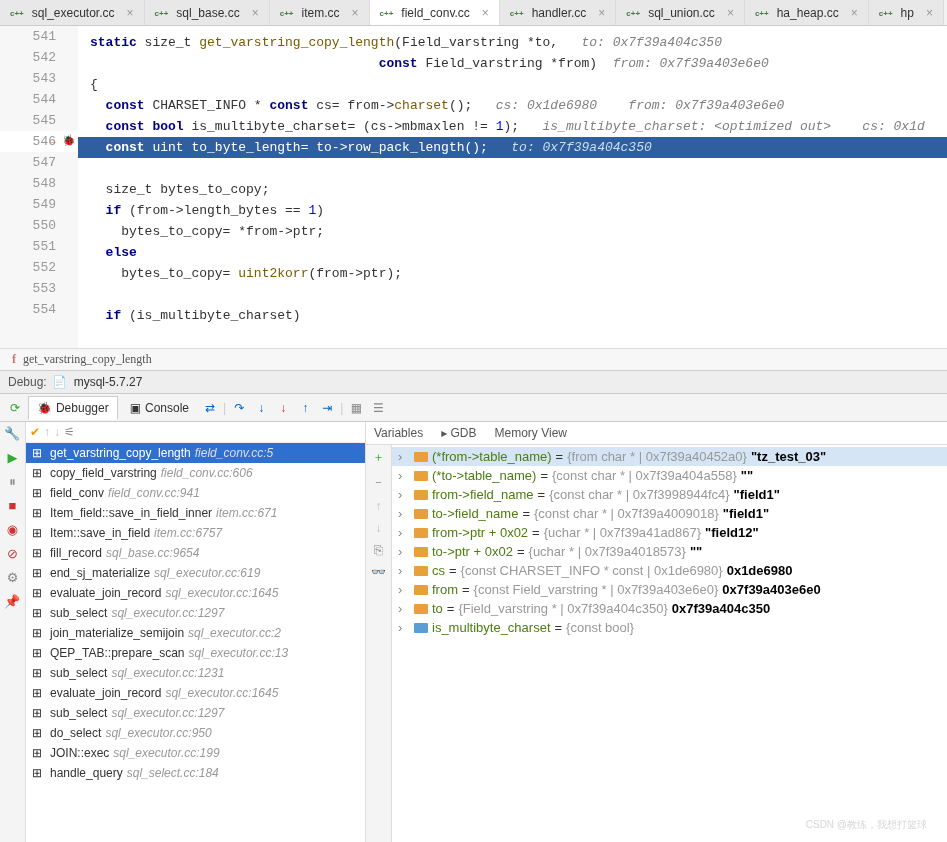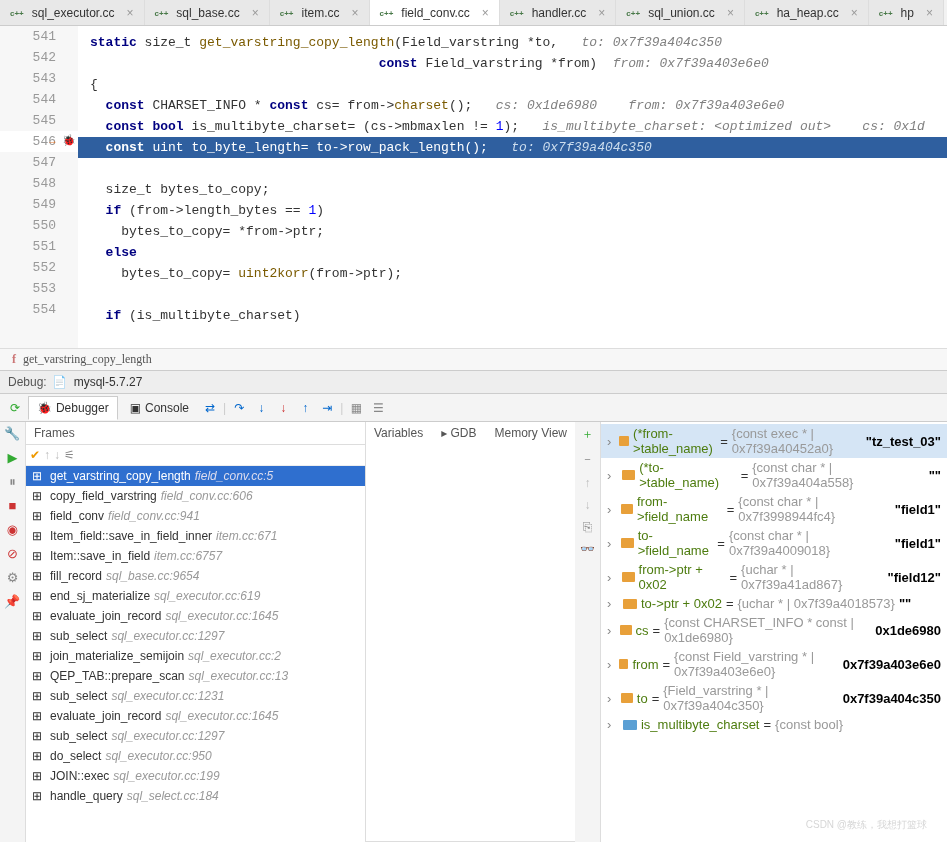--- a/index.html
+++ b/index.html
@@ -38,21 +38,21 @@
 .midcol { width: 340px; border-right: 1px solid #ddd; display: flex; flex-direction: column; }
 .midhdr { padding: 4px 8px; border-bottom: 1px solid #ddd; color: #555; }
 .threadsel { display: flex; align-items: center; padding: 3px 4px; border-bottom: 1px solid #eee; gap: 4px; }
 .threadsel select { flex: 1; height: 22px; border: 1px solid #ccc; font-size: 12px; }
 .frames { flex: 1; overflow-y: auto; }
 .frame { padding: 3px 6px; display: flex; align-items: center; gap: 4px; cursor: pointer; }
 .frame.sel { background: #2f6fcf; color: #fff; }
 .frame .fic { width: 14px; height: 14px; display: inline-block; }
 .frame .loc { color: #999; font-style: italic; }
 .frame.sel .loc { color: #dde; }
-.rightcol { flex: 1; display: flex; flex-direction: row; justify-content: center; }
+.rightcol { flex: 1; display: flex; flex-direction: column; justify-content: center; }
 .varhdr { display: flex; border-bottom: 1px solid #ddd; padding: 4px 8px; gap: 18px; color: #555; }
 .vartoolcol { width: 26px; background: #f4f4f4; border-right: 1px solid #ddd; display: flex; flex-direction: column; align-items: center; padding-top: 4px; gap: 8px; }
 .varbody { display: flex; flex: 1; overflow: hidden; }
 .varlist { flex: 1; overflow-y: auto; padding: 2px 0; }
 .var { padding: 2px 6px; display: flex; align-items: center; gap: 4px; font-family: -apple-system, sans-serif; font-size: 13px; }
 .var.sel { background: #d5e5f5; }
 .var .arr { width: 12px; color: #888; cursor: pointer; }
 .var .vic { width: 14px; height: 10px; background: #e8a03a; border-radius: 1px; display: inline-block; }
 .var .vic.bool { background: #5a9fd4; }
 .var .nm { color: #4d7c0f; }
@@ -163,21 +163,20 @@
     <span class="ib" style="color:#888">🔧</span>
     <span class="ib" style="color:#3a3">▶</span>
     <span class="ib" style="color:#888">⏸</span>
     <span class="ib" style="color:#c33">■</span>
     <span class="ib" style="color:#c33">◉</span>
     <span class="ib" style="color:#c33">⊘</span>
     <span class="ib" style="color:#888">⚙</span>
     <span class="ib" style="color:#888">📌</span>
   </div>
   <div class="midcol">
-    <div class="midhdr">Frames</div>
     <div class="threadsel">
       <span style="color:#e90">✔</span>
       <span style="color:#bbb">↑</span>
       <span style="color:#bbb">↓</span>
       <span style="color:#888">⚟</span>
     </div>
     <div class="frames" id="frames">
         <div class="frame sel">
           <span class="fic">⊞</span>
           <span>get_varstring_copy_length</span> 
@@ -274,21 +273,21 @@
     <div class="varbody">
       <div class="vartoolcol">
         <span class="ib" style="color:#3a3">＋</span>
         <span class="ib" style="color:#888">－</span>
         <span class="ib" style="color:#bbb">↑</span>
         <span class="ib" style="color:#bbb">↓</span>
         <span class="ib" style="color:#888">⎘</span>
         <span class="ib" style="color:#888">👓</span>
       </div>
       <div class="varlist" id="varlist">
-          <div class="var sel"><span class="arr">›</span><span class="vic"></span> <span class="nm">(*from-&gt;table_name)</span> = <span class="ty">{const exec * | 0x7f39a40452a0}</span> <span class="vl">"tz_test_03"</span></div>
+          <div class="var sel"><span class="arr">›</span><span class="vic"></span> <span class="nm">(*from-&gt;table_name)</span> = <span class="ty">{from char * | 0x7f39a40452a0}</span> <span class="vl">"tz_test_03"</span></div>
           <div class="var"><span class="arr">›</span><span class="vic"></span> <span class="nm">(*to-&gt;table_name)</span> = <span class="ty">{const char * | 0x7f39a404a558}</span> <span class="vl">"<subquery2>"</subquery2></span></div>
           <div class="var"><span class="arr">›</span><span class="vic"></span> <span class="nm">from-&gt;field_name</span> = <span class="ty">{const char * | 0x7f3998944fc4}</span> <span class="vl">"field1"</span></div>
           <div class="var"><span class="arr">›</span><span class="vic"></span> <span class="nm">to-&gt;field_name</span> = <span class="ty">{const char * | 0x7f39a4009018}</span> <span class="vl">"field1"</span></div>
           <div class="var"><span class="arr">›</span><span class="vic"></span> <span class="nm">from-&gt;ptr + 0x02</span> = <span class="ty">{uchar * | 0x7f39a41ad867}</span> <span class="vl">"field12"</span></div>
           <div class="var"><span class="arr">›</span><span class="vic"></span> <span class="nm">to-&gt;ptr + 0x02</span> = <span class="ty">{uchar * | 0x7f39a4018573}</span> <span class="vl">""</span></div>
           <div class="var"><span class="arr">›</span><span class="vic"></span> <span class="nm">cs</span> = <span class="ty">{const CHARSET_INFO * const | 0x1de6980}</span> <span class="vl">0x1de6980</span></div>
           <div class="var"><span class="arr">›</span><span class="vic"></span> <span class="nm">from</span> = <span class="ty">{const Field_varstring * | 0x7f39a403e6e0}</span> <span class="vl">0x7f39a403e6e0</span></div>
           <div class="var"><span class="arr">›</span><span class="vic"></span> <span class="nm">to</span> = <span class="ty">{Field_varstring * | 0x7f39a404c350}</span> <span class="vl">0x7f39a404c350</span></div>
           <div class="var"><span class="arr">›</span><span class="vic bool"></span> <span class="nm">is_multibyte_charset</span> = <span class="ty">{const bool}</span> <span class="vl"><optimized out=""></optimized></span></div>
         </div>

